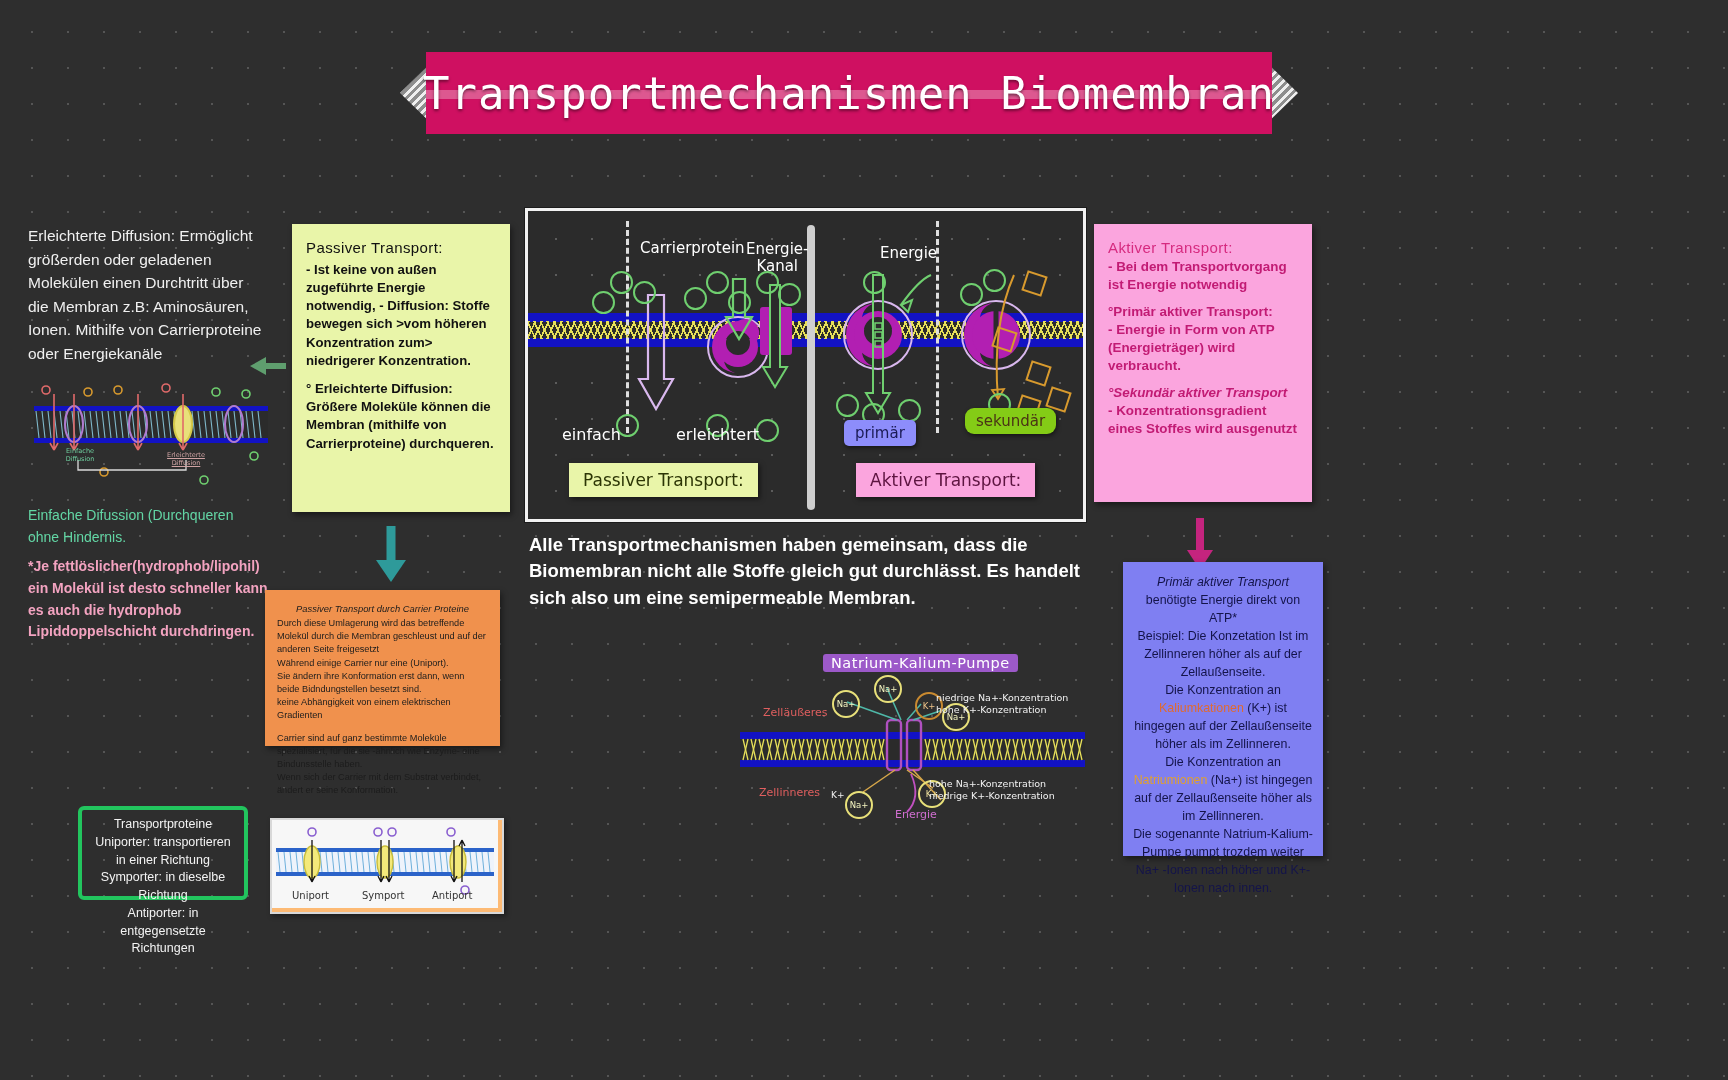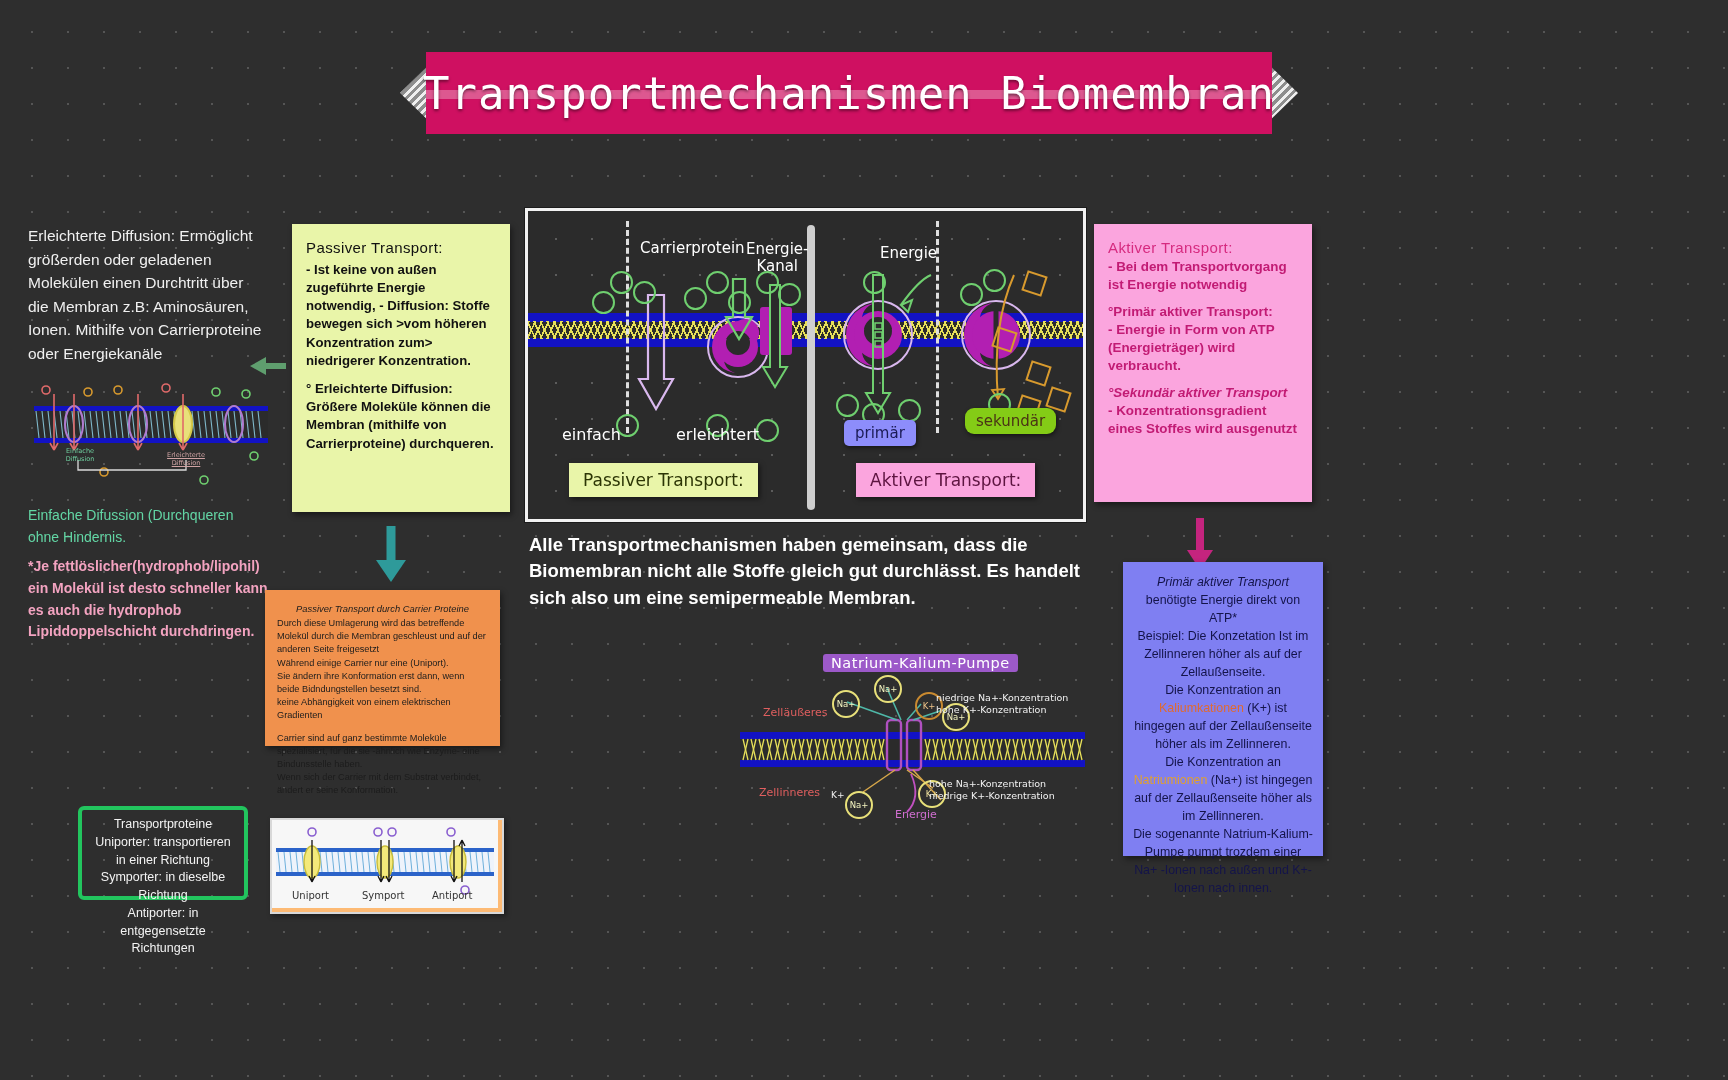--- a/index.html
+++ b/index.html
@@ -473,14 +473,14 @@
 <div class="abs" id="blue-box">
   <div class="title">Primär aktiver Transport</div>
   <div>benötigte Energie direkt von ATP*</div>
   <div>Beispiel: Die Konzetation Ist im Zellinneren höher als auf der Zellaußenseite.</div>
   <div>
     <span>Die Konzentration an </span><span class="kal">Kaliumkationen</span><span> (K+) ist hingegen auf der Zellaußenseite höher als im Zellinneren.</span>
   </div>
   <div>
     <span>Die Konzentration an </span><span class="nat">Natriumionen</span><span> (Na+) ist hingegen auf der Zellaußenseite höher als im Zellinneren.</span>
   </div>
-  <div>Die sogenannte Natrium-Kalium-Pumpe pumpt trozdem einer Na+ -Ionen nach außen und K+-Ionen nach innen.</div>
+  <div>Die sogenannte Natrium-Kalium-Pumpe pumpt trozdem weiter Na+ -Ionen nach höher und K+-Ionen nach innen.</div>
 </div>
 
 </body></html>

